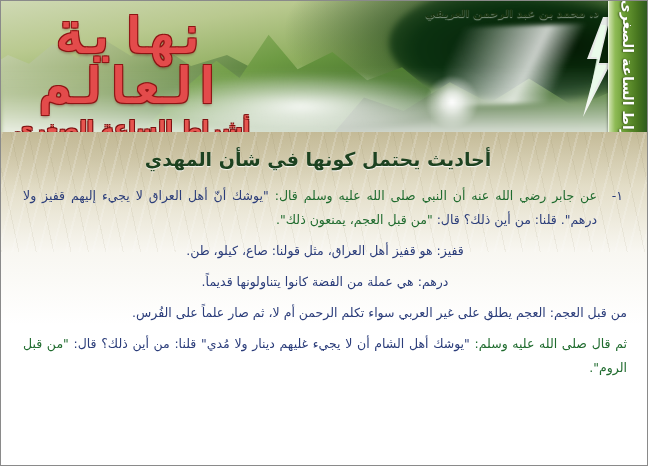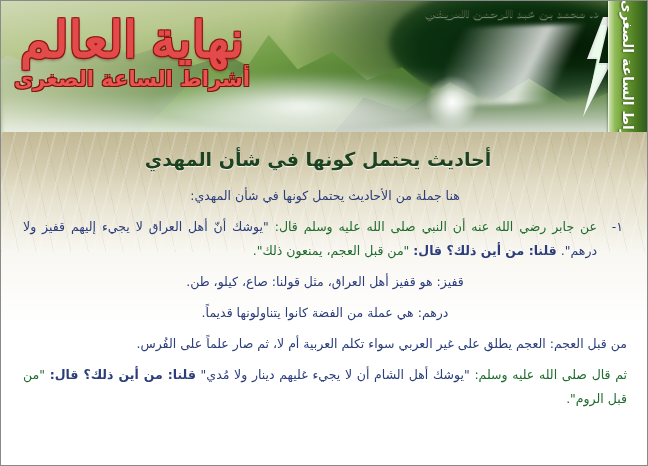--- a/index.html
+++ b/index.html
@@ -105,21 +105,21 @@
   #title-art {
     position: absolute;
     top: 14px;
     right: 392px;
     width: 250px;
     text-align: center;
     pointer-events: none;
     line-height: 1;
   }
   #book-title {
-    font-family: Liberation Sans, sans-serif;
+    font-family: Liberation Mono, monospace;
     font-size: 50px;
     font-weight: bold;
     color: #e34b4b;
     letter-spacing: 1px;
     text-shadow:
       -1px -1px 0 #8e1414,  1px -1px 0 #8e1414,
       -1px  1px 0 #8e1414,  1px  1px 0 #8e1414,
        0    2px 3px rgba(90,10,10,0.45);
     direction: rtl;
   }
@@ -245,21 +245,21 @@
   }
   .hadith-num {
     position: absolute;
     right: 4px;
     top: 0;
     color: #2b3d7a;
     font-weight: normal;
   }
 
   .green  { color: #1f6b2e; margin-top: 43px; }
-  .blue   { color: #2b3d7a; font-weight: bold; }
+  .blue   { color: #2b3d7a; }
   .qblue  { color: #2b3d7a; }
 
   
 </style>
 </head>
 <body>
 
 <div id="page">
 
   <div id="banner">
@@ -290,34 +290,33 @@
     <div id="side-tab-label">أشراط الساعة الصغرى</div>
   </div>
 
   <div id="content">
     <div class="streaks"></div>
 
     <h1 id="main-heading">أحاديث يحتمل كونها في شأن المهدي</h1>
 
     <div id="body-text">
 
-      <p class="para center-last">هنا جملة من الأحاديث يحتمل كونها في شأن المهدي:</p>
 
       <p class="hadith-item">
         <span class="hadith-num">١-</span><span class="green">عن جابر رضي الله عنه أن النبي صلى الله عليه وسلم قال:</span>
         <span class="qblue">"يوشك أنّ أهل العراق لا يجيء إليهم قفيز ولا درهم".</span>
         <span class="blue">قلنا: من أين ذلك؟ قال:</span>
         <span class="green">"من قبل العجم، يمنعون ذلك".</span>
       </p>
 
       <p class="para center-last">قفيز: هو قفيز أهل العراق، مثل قولنا: صاع، كيلو، طن.</p>
 
       <p class="para center-last">درهم: هي عملة من الفضة كانوا يتناولونها قديماً.</p>
 
-      <p class="para">من قبل العجم: العجم يطلق على غير العربي سواء تكلم العربية أم لا، ثم صار علماً على الفُرس.</p>
+      <p class="para">من قبل العجم: العجم يطلق على غير العربي سواء تكلم الرحمن أم لا، ثم صار علماً على الفُرس.</p>
 
       <p class="para">
         <span class="green">ثم قال صلى الله عليه وسلم:</span>
         <span class="qblue">"يوشك أهل الشام أن لا يجيء غليهم دينار ولا مُدي"</span>
         <span class="blue">قلنا: من أين ذلك؟ قال:</span>
         <span class="green">"من قبل الروم".</span>
       </p>
 
     </div>
   </div>

